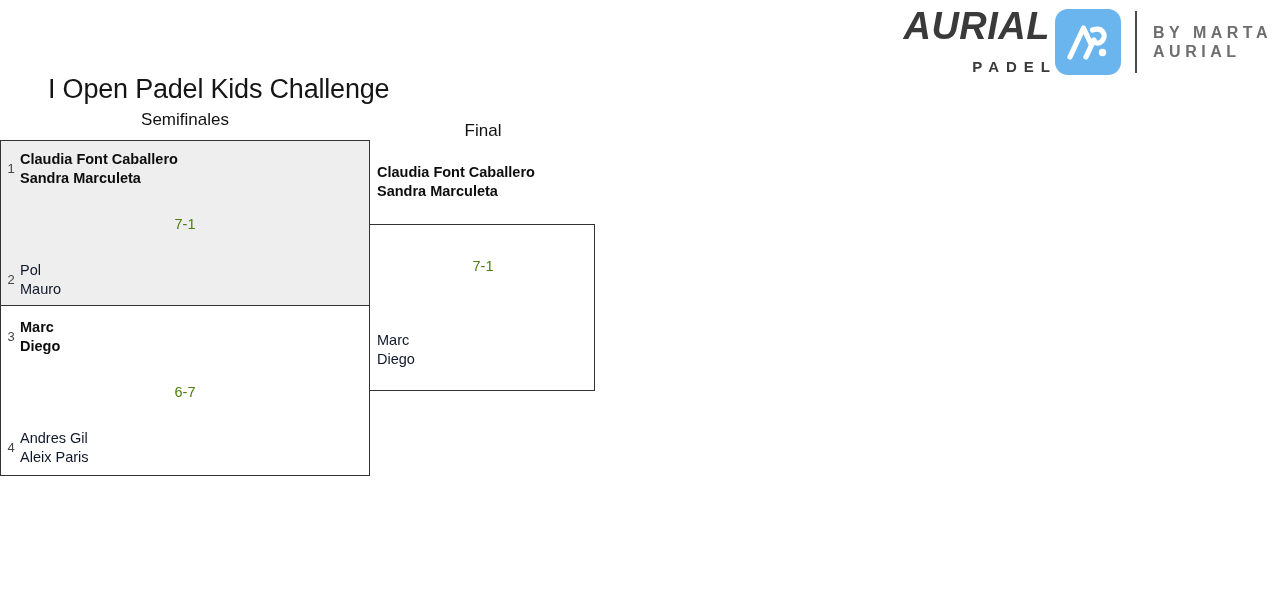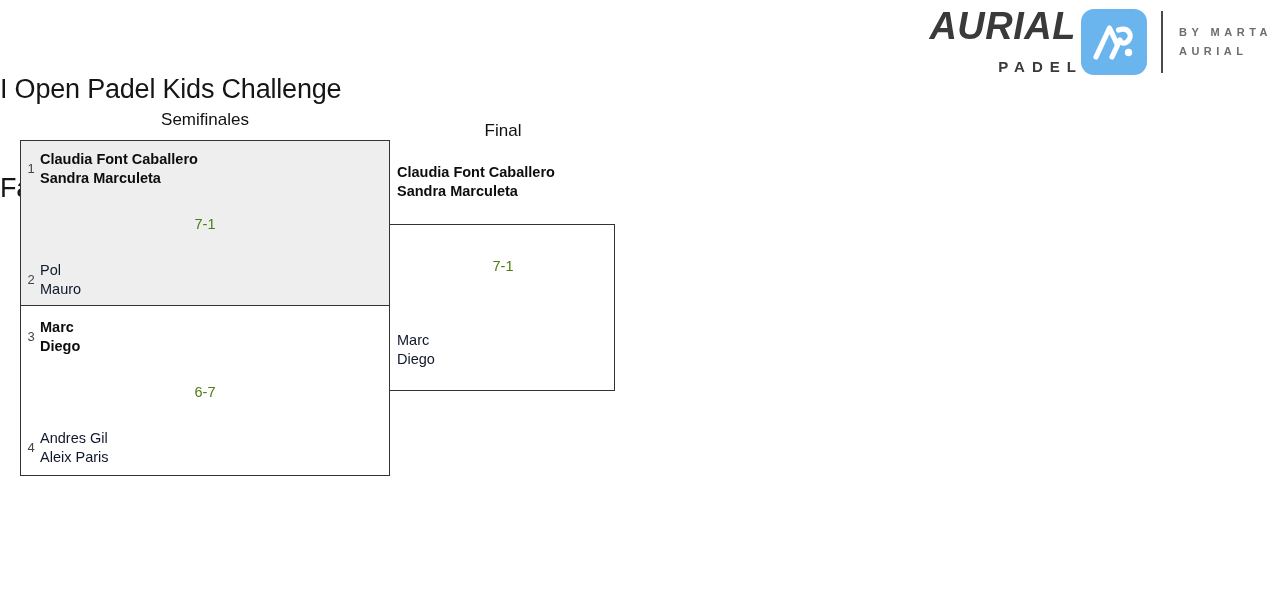--- a/index.html
+++ b/index.html
@@ -29,21 +29,21 @@
     position: absolute;
     left: 0;
     top: 7px;
     font-size: 27px;
     line-height: 33px;
     font-weight: 400;
     color: #151515;
     letter-spacing: -0.2px;
     white-space: pre;
   }
-  #page-title .title-line { display: block; }
+  #page-title .title-line { display: block; padding-left: 48px; }
 
   
   #brand-logo {
     position: absolute;
     right: 8px;
     top: 9px;
     height: 66px;
     display: flex;
     align-items: center;
   }
@@ -85,36 +85,35 @@
     width: 2px;
     height: 62px;
     background: #4a4a4a;
     margin: 0 16px 0 14px;
     flex: none;
   }
   .logo-byline {
     display: flex;
     flex-direction: column;
     justify-content: center;
-    font-size: 11px;
+    font-size: 16px;
     line-height: 19px;
     font-weight: 700;
     color: #6d6d6d;
     letter-spacing: 4.5px;
     white-space: pre;
   }
 
   
   #bracket {
     position: absolute;
     left: 0;
     top: 0;
     width: 1032px;
     height: 595px;
-    margin-left: 20px;
   }
   .round-header {
     position: absolute;
     font-size: 17px;
     line-height: 22px;
     font-weight: 400;
     color: #111111;
     text-align: center;
     white-space: nowrap;
   }

